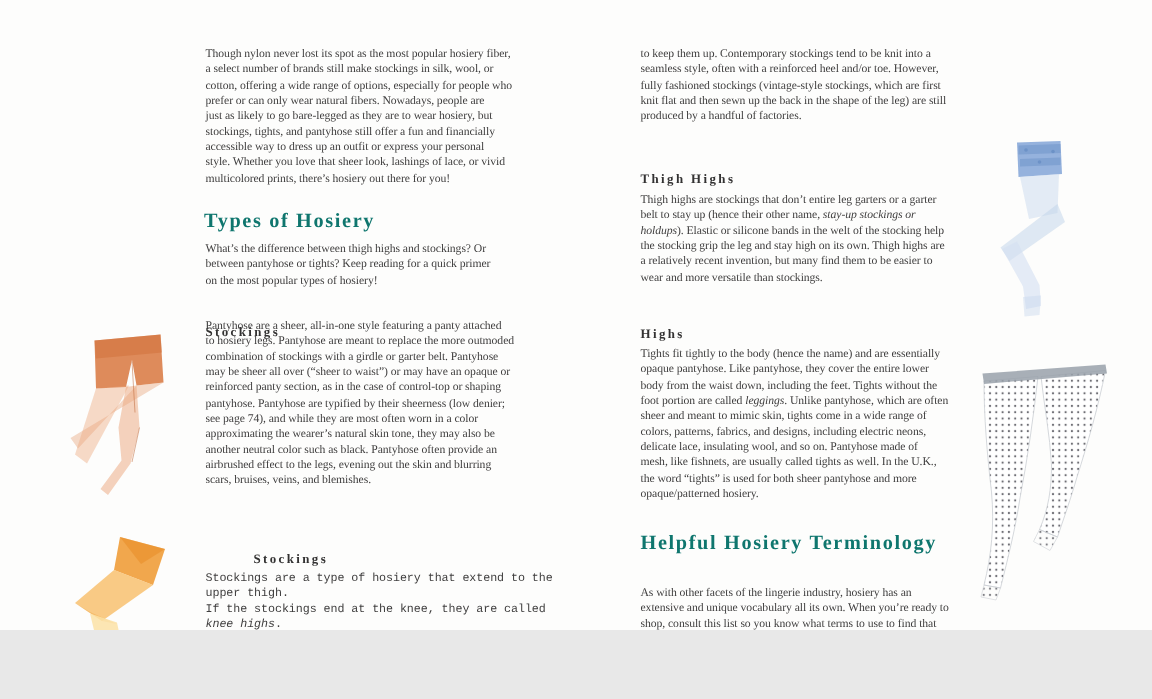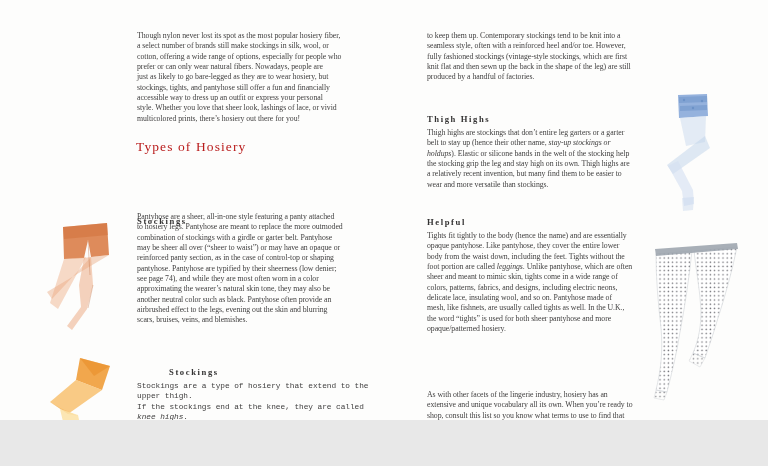--- a/index.html
+++ b/index.html
@@ -5,22 +5,22 @@
   html,body{margin:0;padding:0;background:#e8e8e8;}
   .spread{
     position:relative;width:768px;height:420px;background:#fdfdfc;overflow:hidden;
     font-family:"Liberation Serif",serif;color:#3f3e3e;
   }
   .para{
     position:absolute;font-size:7.8px;line-height:10.35px;letter-spacing:-0.05px;
     white-space:pre-line;text-align:left;
   }
   .h1{
-    position:absolute;font-weight:normal;font-size:13.5px;letter-spacing:1.1px;
-    color:#b91c1c;
+    position:absolute;font-weight:bold;font-size:13.5px;letter-spacing:1.1px;
+    color:#0f766e;
   }
   .sub{
     position:absolute;font-weight:bold;font-size:8.6px;letter-spacing:1.6px;
     color:#333232;
   }
   .footer{
     position:absolute;font-family:"Liberation Sans",sans-serif;font-size:7px;
     letter-spacing:0.5px;color:#474747;white-space:nowrap;
   }
   .footer .num{font-weight:bold;}
@@ -38,20 +38,23 @@
 cotton, offering a wide range of options, especially for people who
 prefer or can only wear natural fibers. Nowadays, people are
 just as likely to go bare-legged as they are to wear hosiery, but
 stockings, tights, and pantyhose still offer a fun and financially
 accessible way to dress up an outfit or express your personal
 style. Whether you love that sheer look, lashings of lace, or vivid
 multicolored prints, there’s hosiery out there for you!</div>
 
   <div class="h1" style="left:136px;top:139px;">Types of Hosiery</div>
 
+  <div class="para" style="left:137px;top:161px;width:232px;">What’s the difference between thigh highs and stockings? Or
+between pantyhose or tights? Keep reading for a quick primer
+on the most popular types of hosiery!</div>
 
   <svg class="illo" style="left:46px;top:213px;" width="90" height="125" viewBox="0 0 90 125" aria-hidden="true">
     <path d="M17,14 L61,10 L63,42 L45,44 L42,27 L38,45 L18,46 Z" fill="#d97b44" opacity="0.88"></path>
     <path d="M17,14 L61,10 L62,22 L18,26 Z" fill="#cf6c35" opacity="0.45"></path>
     <path d="M63,42 L45,44 L6,86 L1,79 Z" fill="#e59a6e" opacity="0.38"></path>
     <path d="M18,46 L40,44 L12,96 L4,90 Z" fill="#eca67c" opacity="0.42"></path>
     <path d="M38,45 L45,44 L47,72 L41,96 L26,117 L21,113 L35,94 L33,72 Z" fill="#eca67c" opacity="0.5"></path>
     <path d="M42,28 L44,62 M47,72 L42,95" stroke="#b95f2e" stroke-width="0.6" opacity="0.55" fill="none"></path>
   </svg>
 
@@ -110,21 +113,21 @@
 
   <div class="sub" style="left:427px;top:114px;">Thigh Highs</div>
 
   <div class="para" style="left:427px;top:128px;width:232px;"><span>Thigh highs are stockings that don’t entire leg garters or a garter
 belt to stay up (hence their other name, </span><span class="ital">stay-up stockings or
 holdups</span><span>). Elastic or silicone bands in the welt of the stocking help
 the stocking grip the leg and stay high on its own. Thigh highs are
 a relatively recent invention, but many find them to be easier to
 wear and more versatile than stockings.</span></div>
 
-  <div class="sub" style="left:427px;top:217px;">Helpful</div>
+  <div class="sub" style="left:427px;top:217px;">Highs</div>
 
   <div class="para" style="left:427px;top:231px;width:232px;"><span>Tights fit tightly to the body (hence the name) and are essentially
 opaque pantyhose. Like pantyhose, they cover the entire lower
 body from the waist down, including the feet. Tights without the
 foot portion are called </span><span class="ital">leggings</span><span>. Unlike pantyhose, which are often
 sheer and meant to mimic skin, tights come in a wide range of
 colors, patterns, fabrics, and designs, including electric neons,
 delicate lace, insulating wool, and so on. Pantyhose made of
 mesh, like fishnets, are usually called tights as well. In the U.K.,
 the word “tights” is used for both sheer pantyhose and more
@@ -138,20 +141,21 @@
     </defs>
     <path d="M14,14 L50,11 C47,38 43,66 38,92 C35,112 30,132 25,152 L14,150 C19,130 21,110 19,88 C16,62 14,38 14,14 Z" fill="#ffffff"></path>
     <path d="M14,14 L50,11 C47,38 43,66 38,92 C35,112 30,132 25,152 L14,150 C19,130 21,110 19,88 C16,62 14,38 14,14 Z" fill="url(#fnd)" opacity="0.8" stroke="#c5c9cf" stroke-width="0.6"></path>
     <path d="M52,11 L95,7 C90,32 83,56 76,78 C72,92 67,106 63,118 L51,113 C57,99 59,86 59,70 C58,50 54,30 52,11 Z" fill="#ffffff"></path>
     <path d="M52,11 L95,7 C90,32 83,56 76,78 C72,92 67,106 63,118 L51,113 C57,99 59,86 59,70 C58,50 54,30 52,11 Z" fill="url(#fnd)" opacity="0.8" stroke="#c5c9cf" stroke-width="0.6"></path>
     <path d="M14,150 L25,152 L22,160 L12,158 Z" fill="url(#fnd)" opacity="0.7" stroke="#c5c9cf" stroke-width="0.5"></path>
     <path d="M51,113 L63,118 L58,127 L47,121 Z" fill="url(#fnd)" opacity="0.7" stroke="#c5c9cf" stroke-width="0.5"></path>
     <path d="M13,9 L95,3 L96,9 L14,16 Z" fill="#99a1aa" opacity="0.85"></path>
   </svg>
 
+  <div class="h1" style="left:427px;top:354px;">Helpful Hosiery Terminology</div>
 
   <div class="para" style="left:427px;top:390px;width:232px;">As with other facets of the lingerie industry, hosiery has an
 extensive and unique vocabulary all its own. When you’re ready to
 shop, consult this list so you know what terms to use to find that
 perfect pair of pantyhose, stockings, thigh highs, or tights.</div>
 
   <div class="footer" style="left:540px;top:445px;width:100px;text-align:right;">
     <span>Hosiery</span><span class="sp"></span><span class="num">73</span>
   </div>
 

